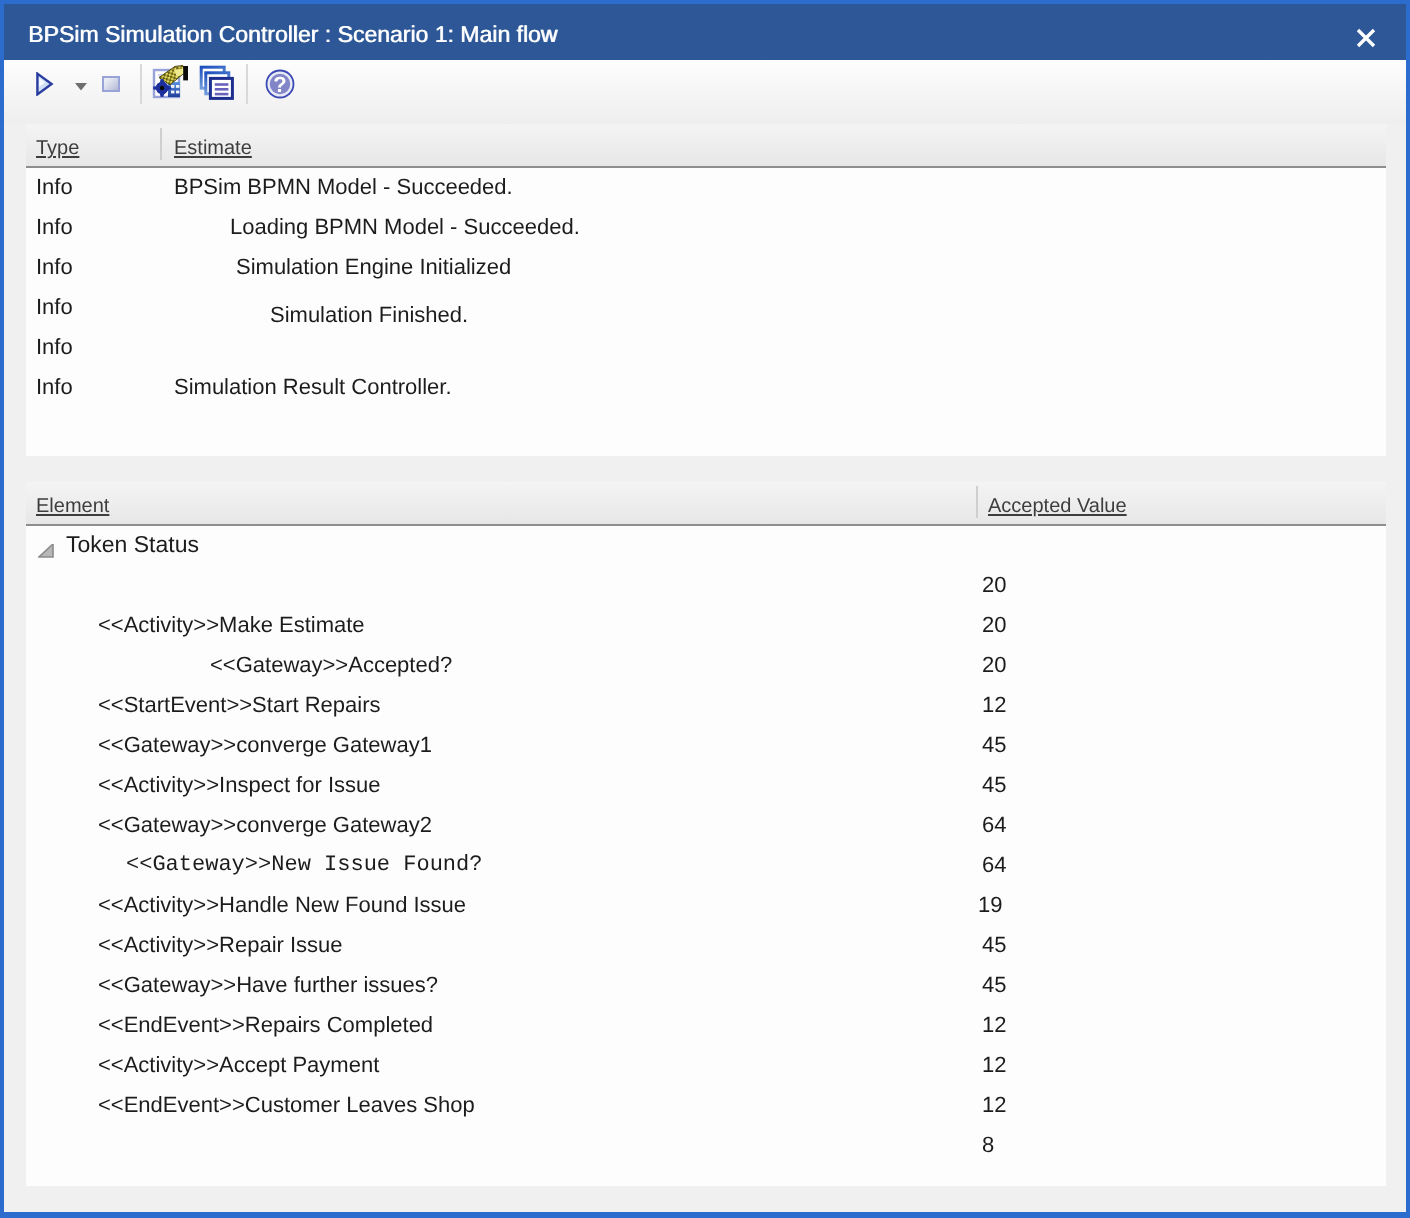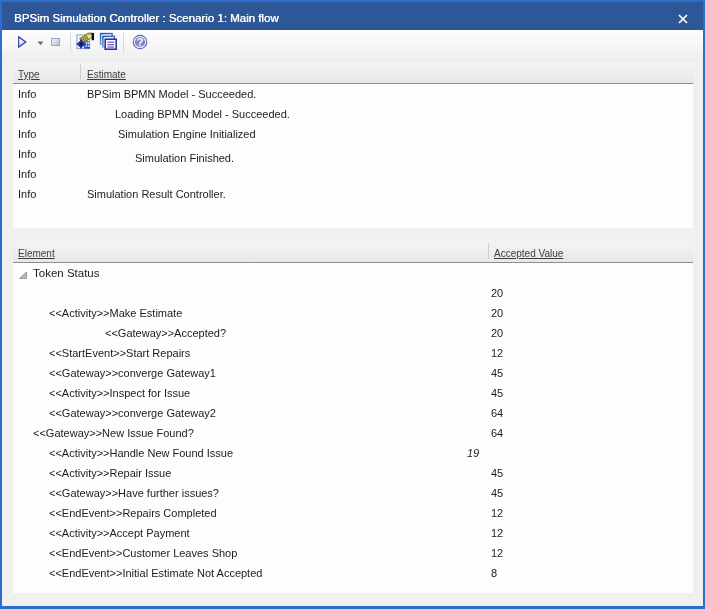--- a/index.html
+++ b/index.html
@@ -133,31 +133,30 @@
     <div class="row" style="left:48px;top:82px;margin-left:44px;">&lt;&lt;Gateway&gt;&gt;Accepted?</div>
         <div class="row" style="left:478px;top:82px;">20</div>
     <div class="row" style="left:36px;top:102px;">&lt;&lt;StartEvent&gt;&gt;Start Repairs</div>
         <div class="row" style="left:478px;top:102px;">12</div>
     <div class="row" style="left:36px;top:122px;">&lt;&lt;Gateway&gt;&gt;converge Gateway1</div>
         <div class="row" style="left:478px;top:122px;">45</div>
     <div class="row" style="left:36px;top:142px;">&lt;&lt;Activity&gt;&gt;Inspect for Issue</div>
         <div class="row" style="left:478px;top:142px;">45</div>
     <div class="row" style="left:36px;top:162px;">&lt;&lt;Gateway&gt;&gt;converge Gateway2</div>
         <div class="row" style="left:478px;top:162px;">64</div>
-    <div class="row" style="left:20px;top:182px;">&lt;&lt;Gateway&gt;&gt;New Issue Found?</div>
+    <div class="row" style="left:50px;top:182px;font-family:Liberation Mono, monospace;">&lt;&lt;Gateway&gt;&gt;New Issue Found?</div>
         <div class="row" style="left:478px;top:182px;">64</div>
     <div class="row" style="left:36px;top:202px;">&lt;&lt;Activity&gt;&gt;Handle New Found Issue</div>
-        <div class="row" style="left:454px;top:202px;font-style:italic;">19</div>
+        <div class="row" style="left:476px;top:202px;">19</div>
     <div class="row" style="left:36px;top:222px;">&lt;&lt;Activity&gt;&gt;Repair Issue</div>
         <div class="row" style="left:478px;top:222px;">45</div>
     <div class="row" style="left:36px;top:242px;">&lt;&lt;Gateway&gt;&gt;Have further issues?</div>
         <div class="row" style="left:478px;top:242px;">45</div>
     <div class="row" style="left:36px;top:262px;">&lt;&lt;EndEvent&gt;&gt;Repairs Completed</div>
         <div class="row" style="left:478px;top:262px;">12</div>
     <div class="row" style="left:36px;top:282px;">&lt;&lt;Activity&gt;&gt;Accept Payment</div>
         <div class="row" style="left:478px;top:282px;">12</div>
     <div class="row" style="left:36px;top:302px;">&lt;&lt;EndEvent&gt;&gt;Customer Leaves Shop</div>
         <div class="row" style="left:478px;top:302px;">12</div>
-    <div class="row" style="left:36px;top:322px;">&lt;&lt;EndEvent&gt;&gt;Initial Estimate Not Accepted</div>
         <div class="row" style="left:478px;top:322px;">8</div>
   </div>
  </div>
 </div>
 
 </body></html>

